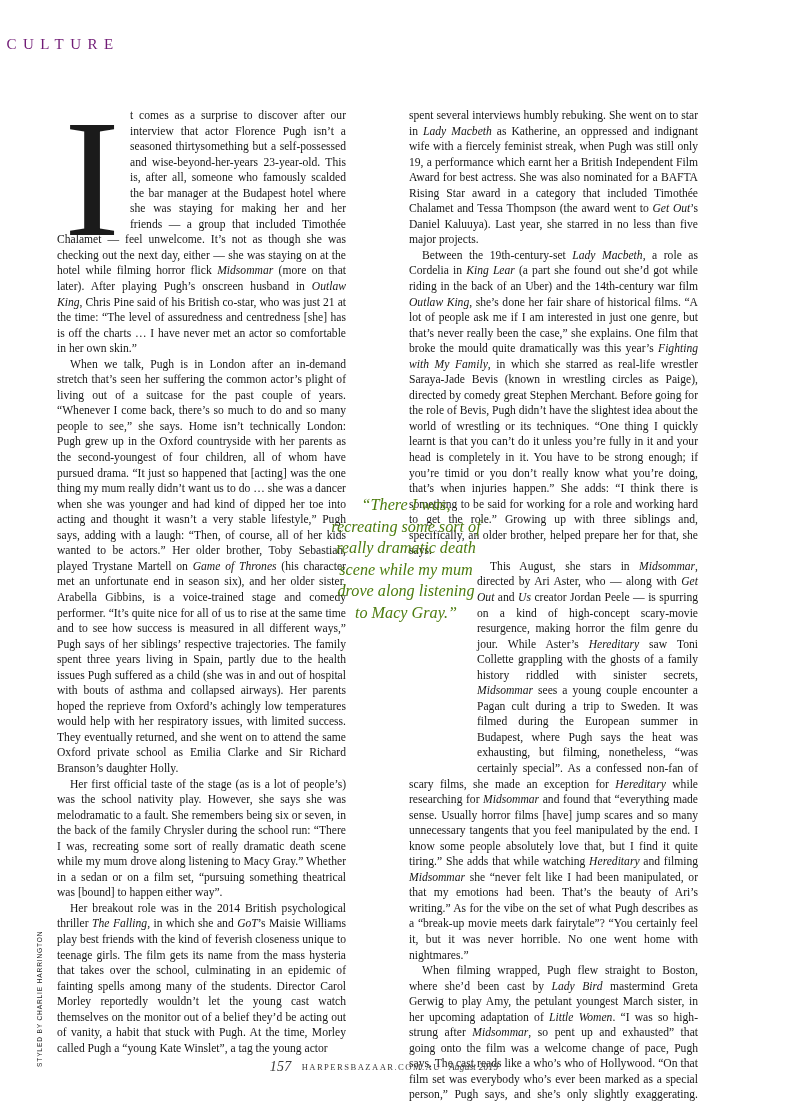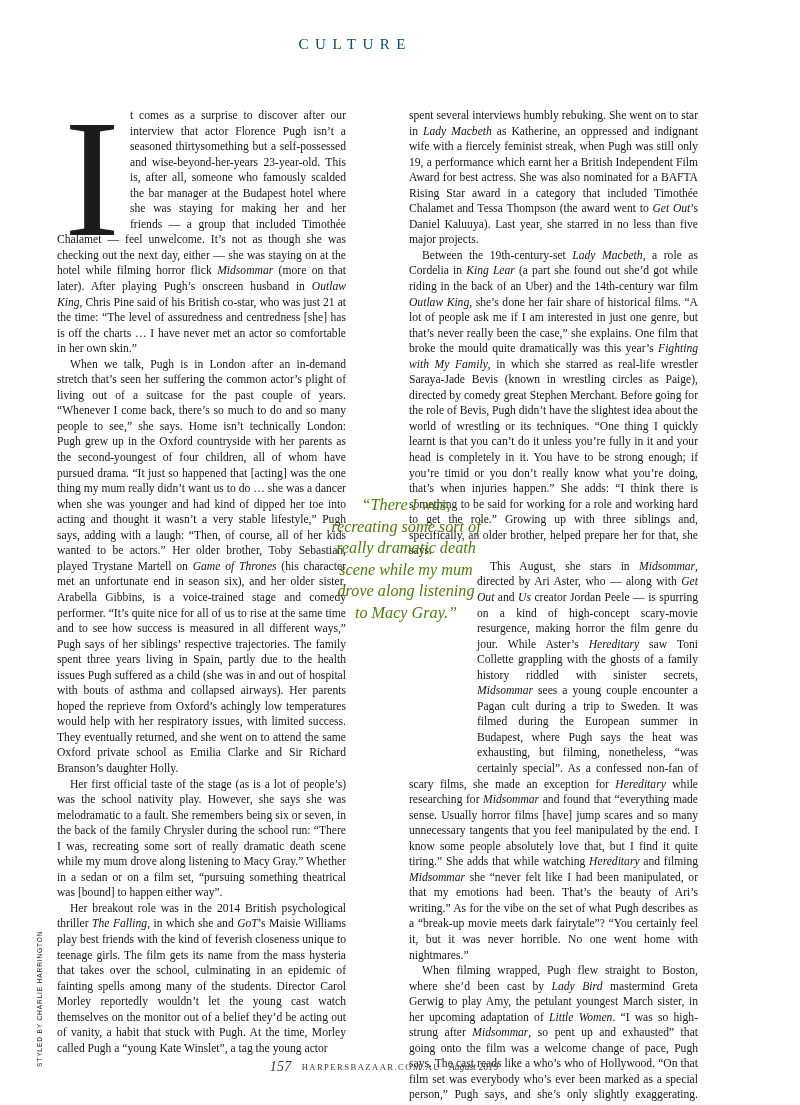--- a/index.html
+++ b/index.html
@@ -16,26 +16,26 @@
     font-family: "Liberation Serif", "DejaVu Serif", serif;
     color: #151515;
   }
 
   
   .running-head {
     position: absolute;
     top: 36px;
     left: 0;
     width: 704px;
-    text-align: center;
+    text-align: left;
     font-family: "Liberation Serif", "DejaVu Serif", serif;
     font-size: 15px;
     letter-spacing: 6.5px;
     text-indent: 6.5px;
-    color: #0c4a6e;
+    color: #701a75;
     font-weight: 400;
   }
 
   
   .col {
     position: absolute;
     top: 108px;
     width: 289px;
     font-size: 11.6px;
     line-height: 15.55px;

